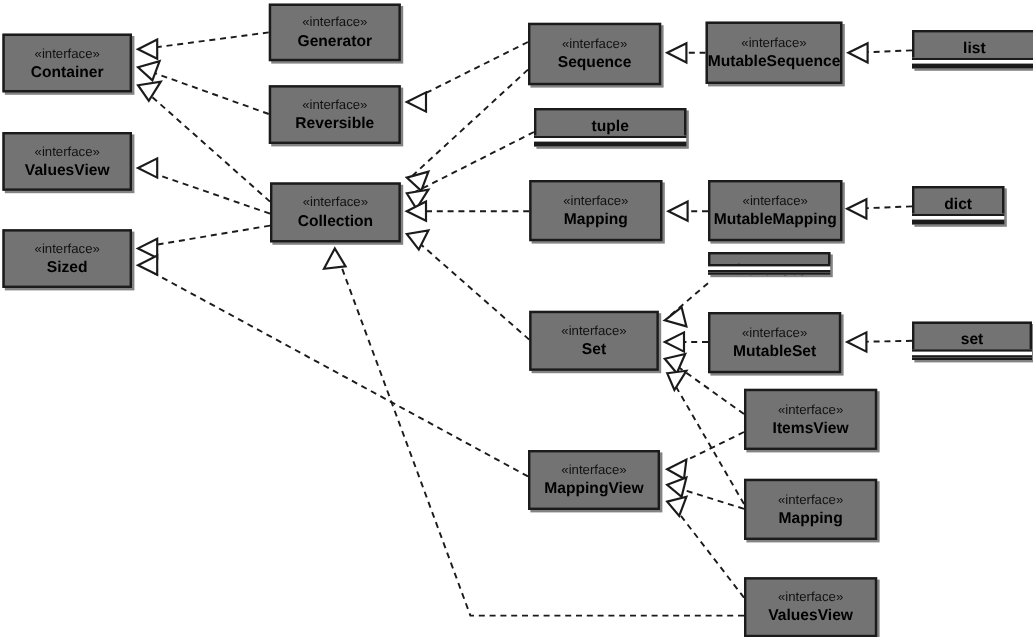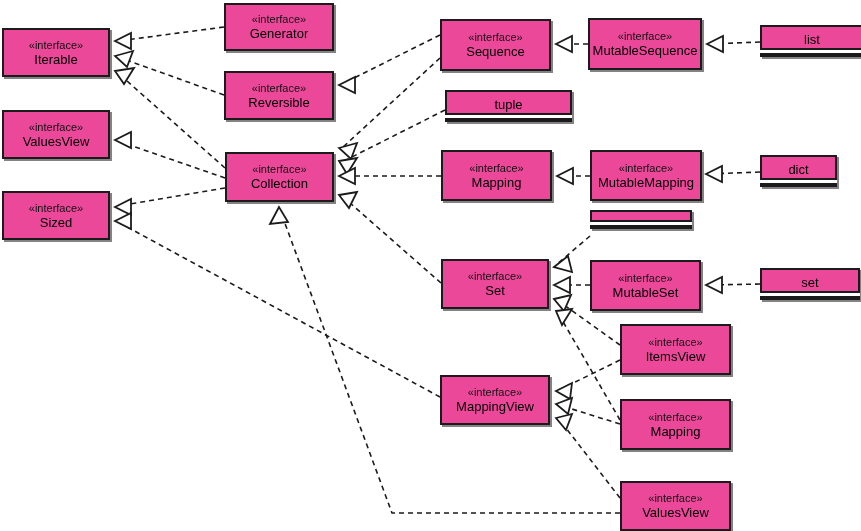--- a/index.html
+++ b/index.html
@@ -19,39 +19,39 @@
     position: absolute;
     left: 0;
     top: 0;
     width: 861px;
     height: 531px;
     pointer-events: none;
   }
   .node {
     position: absolute;
     box-sizing: border-box;
-    background: #ec4899;
+    background: #737373;
     border: 2px solid #1b1b1b;
     display: flex;
     flex-direction: column;
     align-items: center;
     justify-content: center;
     box-shadow: 2px 2px 0 rgba(90,90,90,0.75);
     z-index: 2;
   }
   .node .stereo {
     font-size: 11px;
     font-weight: 400;
     color: #111111;
     line-height: 13px;
     letter-spacing: 0px;
   }
   .node .nm {
     font-size: 13px;
-    font-weight: normal;
+    font-weight: bold;
     color: #000000;
     line-height: 15px;
     white-space: nowrap;
   }
   .node.concrete {
     justify-content: flex-start;
     padding-top: 5px;
   }
   .node.concrete .nm {
     font-size: 13px;
@@ -176,21 +176,21 @@
       </g>
       <g>
         <polyline points="620,513 392,513 280,210" fill="none" stroke="#1b1b1b" stroke-width="1.6" stroke-dasharray="5,4" stroke-linejoin="round"></polyline>
         <polygon points="279,207 270,224 288,222" fill="#ffffff" stroke="#1b1b1b" stroke-width="1.8" stroke-linejoin="miter"></polygon>
       </g>
     </svg>
 
   <div id="node-layer">
       <div class="node" style="left: 2px; top: 28px; width: 108px; height: 49px;">
         <div class="stereo">«interface»</div>
-        <div class="nm">Iterable</div>
+        <div class="nm">Container</div>
       </div>
       <div class="node" style="left: 2px; top: 110px; width: 108px; height: 49px;">
         <div class="stereo">«interface»</div>
         <div class="nm">ValuesView</div>
       </div>
       <div class="node" style="left: 2px; top: 191px; width: 108px; height: 49px;">
         <div class="stereo">«interface»</div>
         <div class="nm">Sized</div>
       </div>
       <div class="node" style="left: 224px; top: 3px; width: 110px; height: 48px;">

